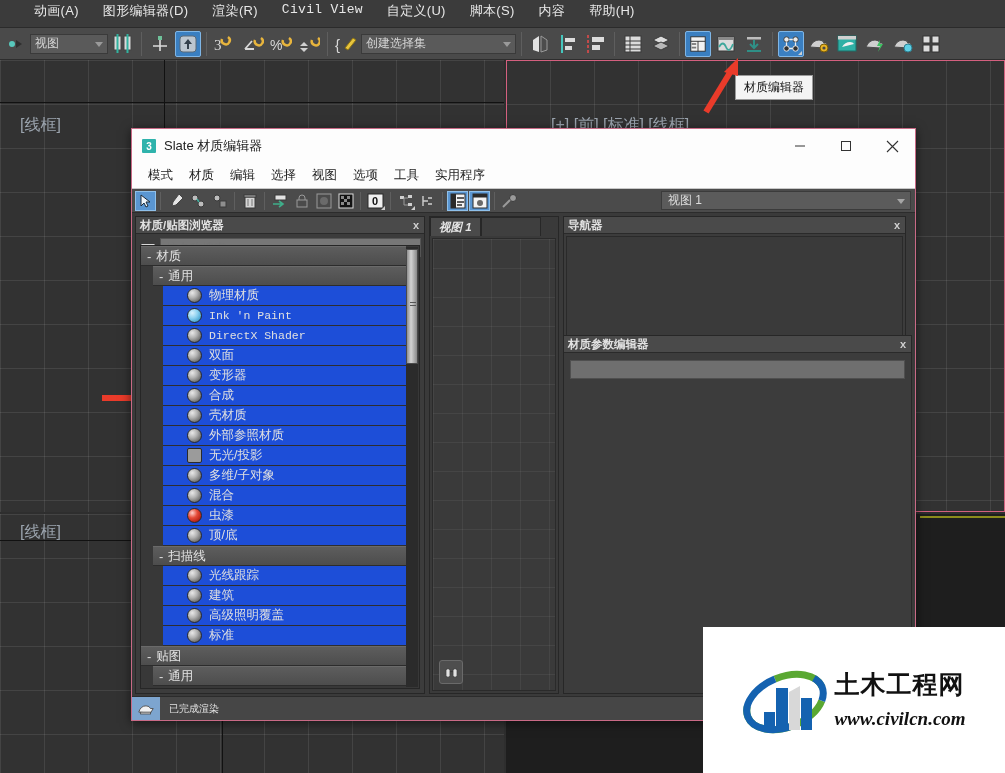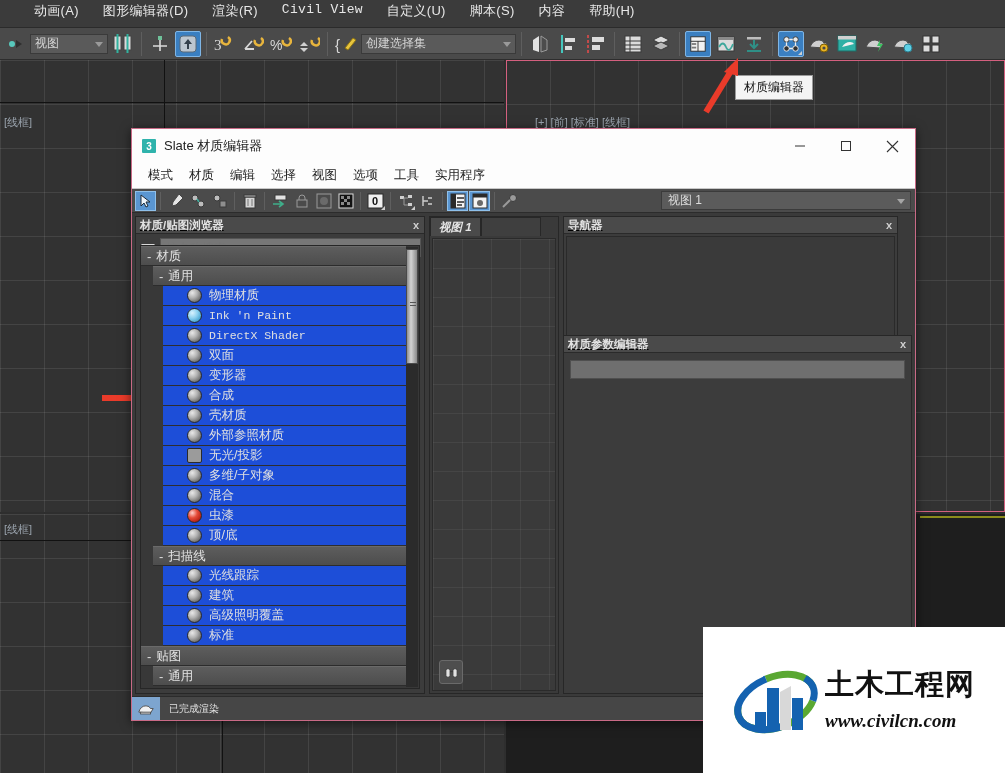--- a/index.html
+++ b/index.html
@@ -51,21 +51,21 @@
     background: #2e2e2e;
   }
   .vp {
     position: absolute;
     background-color: #323232;
     background-image:
       linear-gradient(to right, rgba(255,255,255,0.085) 1px, transparent 1px),
       linear-gradient(to bottom, rgba(255,255,255,0.085) 1px, transparent 1px);
     background-size: 44px 44px;
   }
-  .vp-label { position: absolute; color: #9aa3ad; font-size: 11px; white-space: nowrap; }
+  .vp-label { position: absolute; color: #9aa3ad; font-size: 16px; white-space: nowrap; margin-left: 16px; }
   .vp-axisline-v { position:absolute; width:1px; background:#111; }
   .vp-axisline-h { position:absolute; height:1px; background:#111; }
   .vp-active-border { position: absolute; border: 1px solid #d4607f; pointer-events:none; }
   .vp-yellow { position:absolute; height:2px; background:#8c8c1c; }
 
   
   .dialog {
     position: absolute; left: 131px; top: 128px; width: 785px; height: 593px;
     background: #3a3a3a; border: 1px solid #c96a86;
     box-shadow: 0 2px 10px rgba(0,0,0,0.55);
@@ -104,21 +104,21 @@
   }
   .view-select .arrow { position:absolute; right:5px; top:7px;
     border-left:4px solid transparent;border-right:4px solid transparent;border-top:5px solid #a5a5a5;}
 
   .dlg-body { position: absolute; left:0; top:85px; right:0; bottom:24px; }
 
   
   .panel { position: absolute; background: #3c3c3c; border: 1px solid #272727; }
   .panel-head {
     height: 17px; background: #4a4a4a; border-bottom: 1px solid #2a2a2a;
-    display: flex; align-items: center; padding: 0 4px; position: relative; text-decoration: underline;
+    display: flex; align-items: center; padding: 0 4px; position: relative;
   }
   .panel-title { font-size: 11.5px; color: #e2e2e2; font-weight: bold; }
   .panel-x { position:absolute; right: 5px; top: 2px; font-size: 11px; color:#d0d0d0; font-weight: bold; }
 
   
   .browser { left: 3px; top: 2px; width: 290px; bottom: 2px; }
   .search-row {
     height: 21px; margin: 3px 3px 0 3px; display: flex; align-items: center; gap: 5px;
   }
   .search-tri { width:0;height:0;border-left:7px solid transparent;border-right:7px solid transparent;
@@ -179,21 +179,21 @@
     background-size: 29px 29px;
     border: 1px solid #2a2a2a;
   }
   .vcanvas-btn {
     position:absolute; left:6px; bottom:6px; width:24px; height:24px;
     background:#4e4e4e; border:1px solid #6a6a6a; border-radius:3px;
     display:flex; align-items:center; justify-content:center;
   }
 
   
-  .navigator { left: 431px; top: 2px; right: 17px; height: 134px; }
+  .navigator { left: 431px; top: 2px; right: 9px; height: 134px; }
   .nav-body { position:absolute; left:2px; top:19px; right:2px; bottom:2px;
     background:#3a3a3a; border:1px solid #2a2a2a; }
 
   
   .parampanel { left: 431px; top: 121px; right: 3px; bottom: 2px; }
   .param-field {
     position:absolute; left:6px; top:24px; right:6px; height:19px;
     background:#6f6f6f; border:1px solid #4f4f4f;
   }
 
@@ -213,21 +213,21 @@
   
   .arrow-svg { position:absolute; pointer-events:none; }
 
   
   .watermark {
     position:absolute; left:703px; top:627px; width:302px; height:146px;
     background:#ffffff; display:flex; align-items:center; justify-content:center;
   }
   .wm-inner { display:flex; align-items:center; gap: 6px; }
   .wm-text { display:flex; flex-direction:column; line-height:1; }
-  .wm-cn { font-size: 29px; font-weight: bold; color:#111; letter-spacing: 1px;
+  .wm-cn { font-size: 25px; font-weight: bold; color:#111; letter-spacing: 1px;
            font-family:Liberation Sans, sans-serif; }
   .wm-url { font-size: 19px; font-weight: bold; font-style: italic; color:#111;
             font-family:"Liberation Serif", serif; margin-top:12px; }
 </style>
 </head>
 <body>
 
 <div id="root">
 
   <div class="viewports">

